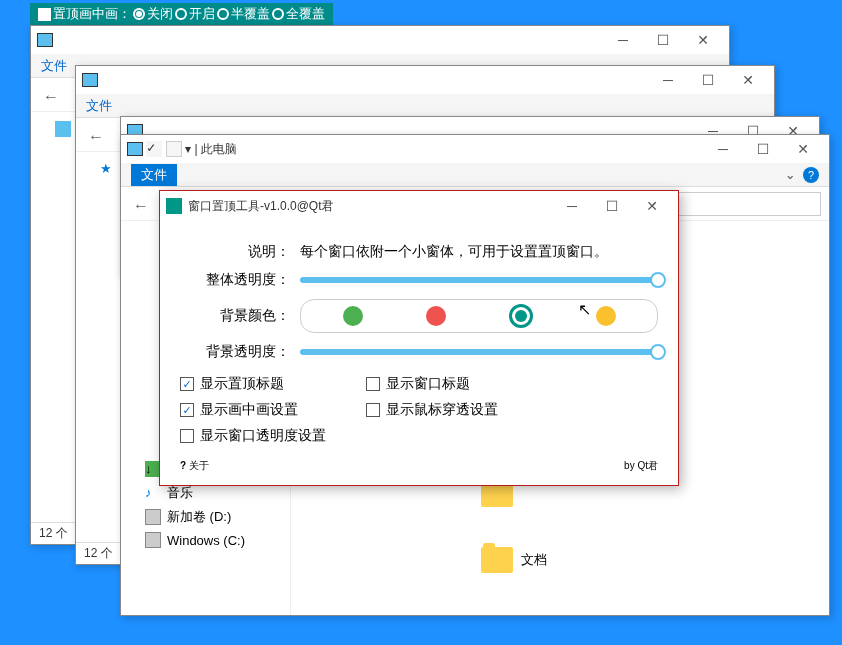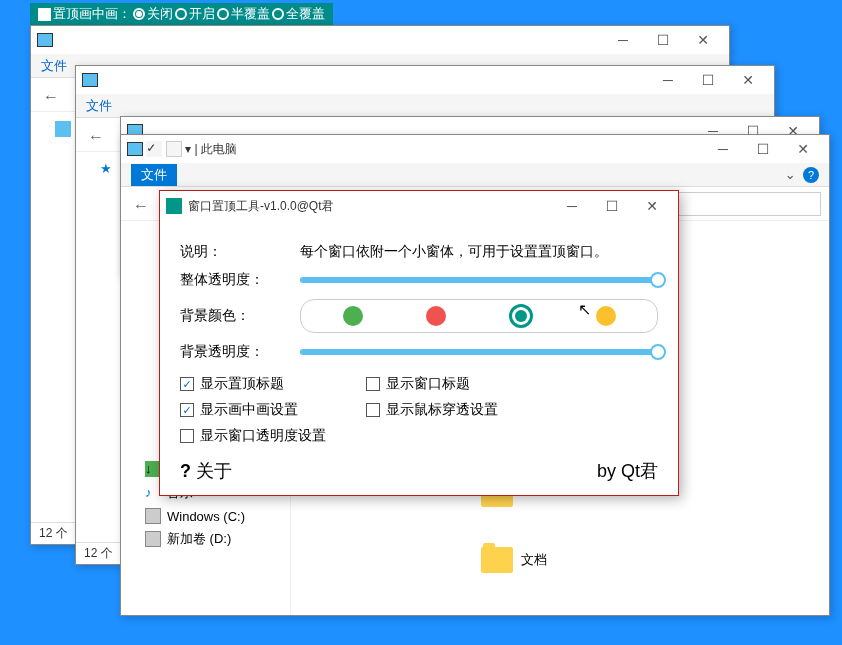--- a/index.html
+++ b/index.html
@@ -26,33 +26,33 @@
 .content { flex: 1; padding: 10px; display: flex; flex-wrap: wrap; align-content: flex-start; gap: 20px 40px; }
 .item { display: flex; align-items: center; gap: 8px; width: 140px; font-size: 13px; }
 .folder-icon { width: 32px; height: 26px; background: #ffd24d; border-radius: 2px; position: relative; }
 .folder-icon::before { content: ""; position: absolute; top: -4px; left: 2px; width: 12px; height: 6px; background: #ffd24d; border-radius: 2px 2px 0 0; }
 .statusbar { height: 22px; border-top: 1px solid #ddd; font-size: 12px; color: #333; padding: 2px 8px; display: flex; align-items: center; justify-content: space-between; }
 
 .dialog { position: absolute; background: #fff; border: 1px solid #b91c1c; box-shadow: 3px 3px 12px rgba(0,0,0,0.3); font-size: 14px; }
 .dialog .titlebar { height: 30px; background: #fff; }
 .dialog-body { padding: 12px 20px; }
 .row { display: flex; align-items: center; margin: 10px 0; gap: 10px; }
-.lbl { width: 110px; }
+.lbl { width: 110px; text-align: right; }
 .row .val { flex: 1; }
 .slider { flex: 1; height: 6px; background: #5bc0f0; border-radius: 3px; position: relative; }
 .slider .thumb { position: absolute; right: -8px; top: -5px; width: 16px; height: 16px; border: 2px solid #5bc0f0; background: #fff; border-radius: 50%; }
 .swatches { flex: 1; border: 1px solid #ccc; border-radius: 14px; padding: 4px 10px; display: flex; justify-content: space-around; align-items: center; }
 .sw { width: 20px; height: 20px; border-radius: 50%; }
 .sw.sel { width: 24px; height: 24px; border: 3px solid #009688; background: #fff !important; position: relative; }
 .sw.sel::after { content:""; position:absolute; inset:3px; background:#009688; border-radius:50%; }
 .checks { display: flex; gap: 40px; margin-top: 14px; }
 .checks-col { display: flex; flex-direction: column; gap: 8px; }
 .chk { display: flex; align-items: center; gap: 6px; font-size: 14px; }
 .chk .box { width: 14px; height: 14px; border: 1px solid #555; display: flex; align-items: center; justify-content: center; font-size: 11px; color: #0066cc; }
-.dialog-footer { display: flex; justify-content: space-between; align-items: center; margin-top: 14px; font-size: 18px; text-align: right; }
+.dialog-footer { display: flex; justify-content: space-between; align-items: center; margin-top: 14px; font-size: 10px; text-align: right; }
 .help-icon { width: 16px; height: 16px; border-radius: 50%; background: #0078d7; color: #fff; font-size: 11px; display: inline-flex; align-items: center; justify-content: center; }
 .qa-icon { width: 16px; height: 16px; background: #f5f5f5; border: 1px solid #ccc; }
 .pc-icon { width: 16px; height: 14px; background: #5bc0f0; border: 1px solid #333; display: inline-block; }
 .app-icon { width:16px; height:16px; background:#009688; display:inline-block; margin-right:6px; }
 .view-icons { display:flex; gap:4px; }
 .view-icons span { width:16px; height:14px; border:1px solid #666; }
 </style>
 </head>
 <body>
 
@@ -206,25 +206,25 @@
       <div class="side-item">
           <span class="icon" style="background:#4caf50">↓</span>
           <span>下载</span>
         </div>
       <div class="side-item">
           <span class="icon" style="color:#0078d7">♪</span>
           <span>音乐</span>
         </div>
       <div class="side-item">
           <span class="icon" style="background:#ccc;border:1px solid #888"></span>
+          <span>新加卷 (D:)</span>
+        </div>
+      <div class="side-item">
+          <span class="icon" style="background:#ccc;border:1px solid #888"></span>
           <span>Windows (C:)</span>
-        </div>
-      <div class="side-item">
-          <span class="icon" style="background:#ccc;border:1px solid #888"></span>
-          <span>新加卷 (D:)</span>
         </div>
     </div>
     <div class="content">
       <div style="width:100%;height:230px"></div>
       <div class="item" style="margin-left:180px">
           <span class="folder-icon"></span>
         </div>
       <div style="width:100%"></div>
       <div class="item" style="margin-left:180px">
           <span class="folder-icon"></span>

